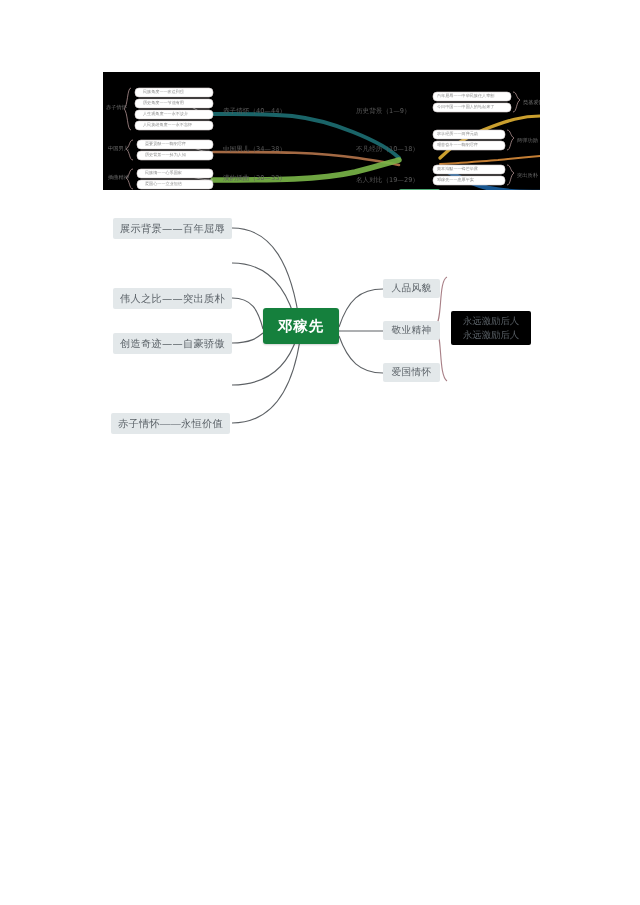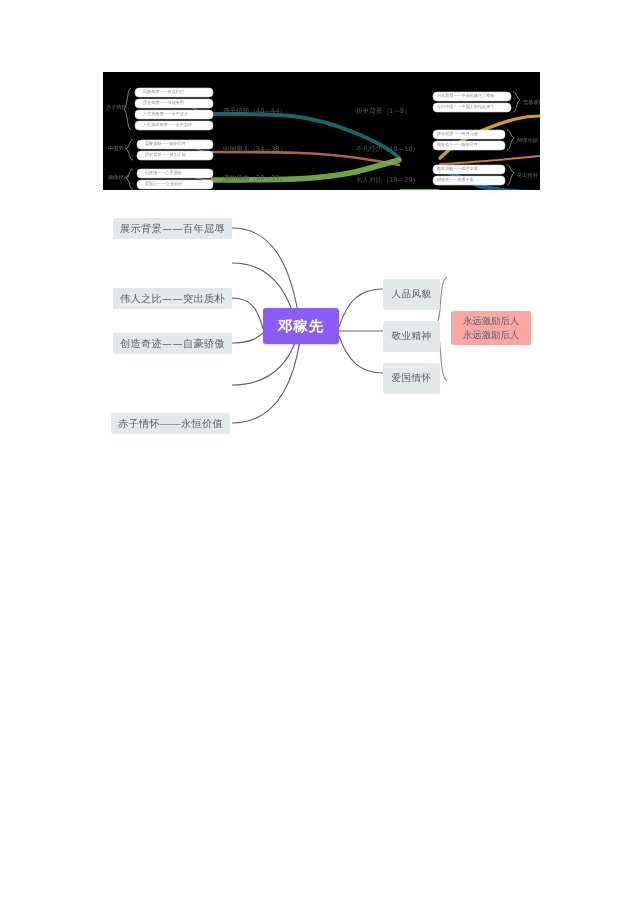--- a/index.html
+++ b/index.html
@@ -19,27 +19,27 @@
              justify-content:center;}
 
   
   #main-map{position:absolute;left:0;top:205px;width:640px;height:240px;}
   #main-map svg.wires{position:absolute;left:0;top:0;}
 
   .node-box{position:absolute;background:#e3e8ea;border-radius:2px;
             display:flex;align-items:center;justify-content:center;
             color:#5b6268;white-space:nowrap;}
   .left-box{width:119px;height:21px;font-size:10.2px;letter-spacing:0.3px;}
-  .right-box{width:57px;height:31px;font-size:9.6px;letter-spacing:0.4px;}
+  .right-box{width:57px;height:19px;font-size:9.6px;letter-spacing:0.4px;}
   .outcome-box{position:absolute;left:451px;top:310px;width:80px;height:34px;
-               background:#fca5a5;border-radius:2px;display:flex;flex-direction:column;
+               background:#000000;border-radius:2px;display:flex;flex-direction:column;
                align-items:center;justify-content:center;color:#5b6268;
                font-size:9.4px;line-height:1.45;white-space:nowrap;}
   #center-node{position:absolute;left:263px;top:308px;width:76px;height:36px;
-               background:#8b5cf6;border-radius:3px;display:flex;align-items:center;
+               background:#15803d;border-radius:3px;display:flex;align-items:center;
                justify-content:center;box-shadow:0 1px 2px rgba(0,0,0,.18);font-family:Liberation Serif, serif;}
   #center-node span{color:#ffffff;font-size:14.5px;font-weight:bold;letter-spacing:1px;}
 </style>
 </head>
 <body>
 
 <div id="top-map">
 
   <svg class="tm-wires" width="437" height="118" viewBox="0 0 437 118">
 

